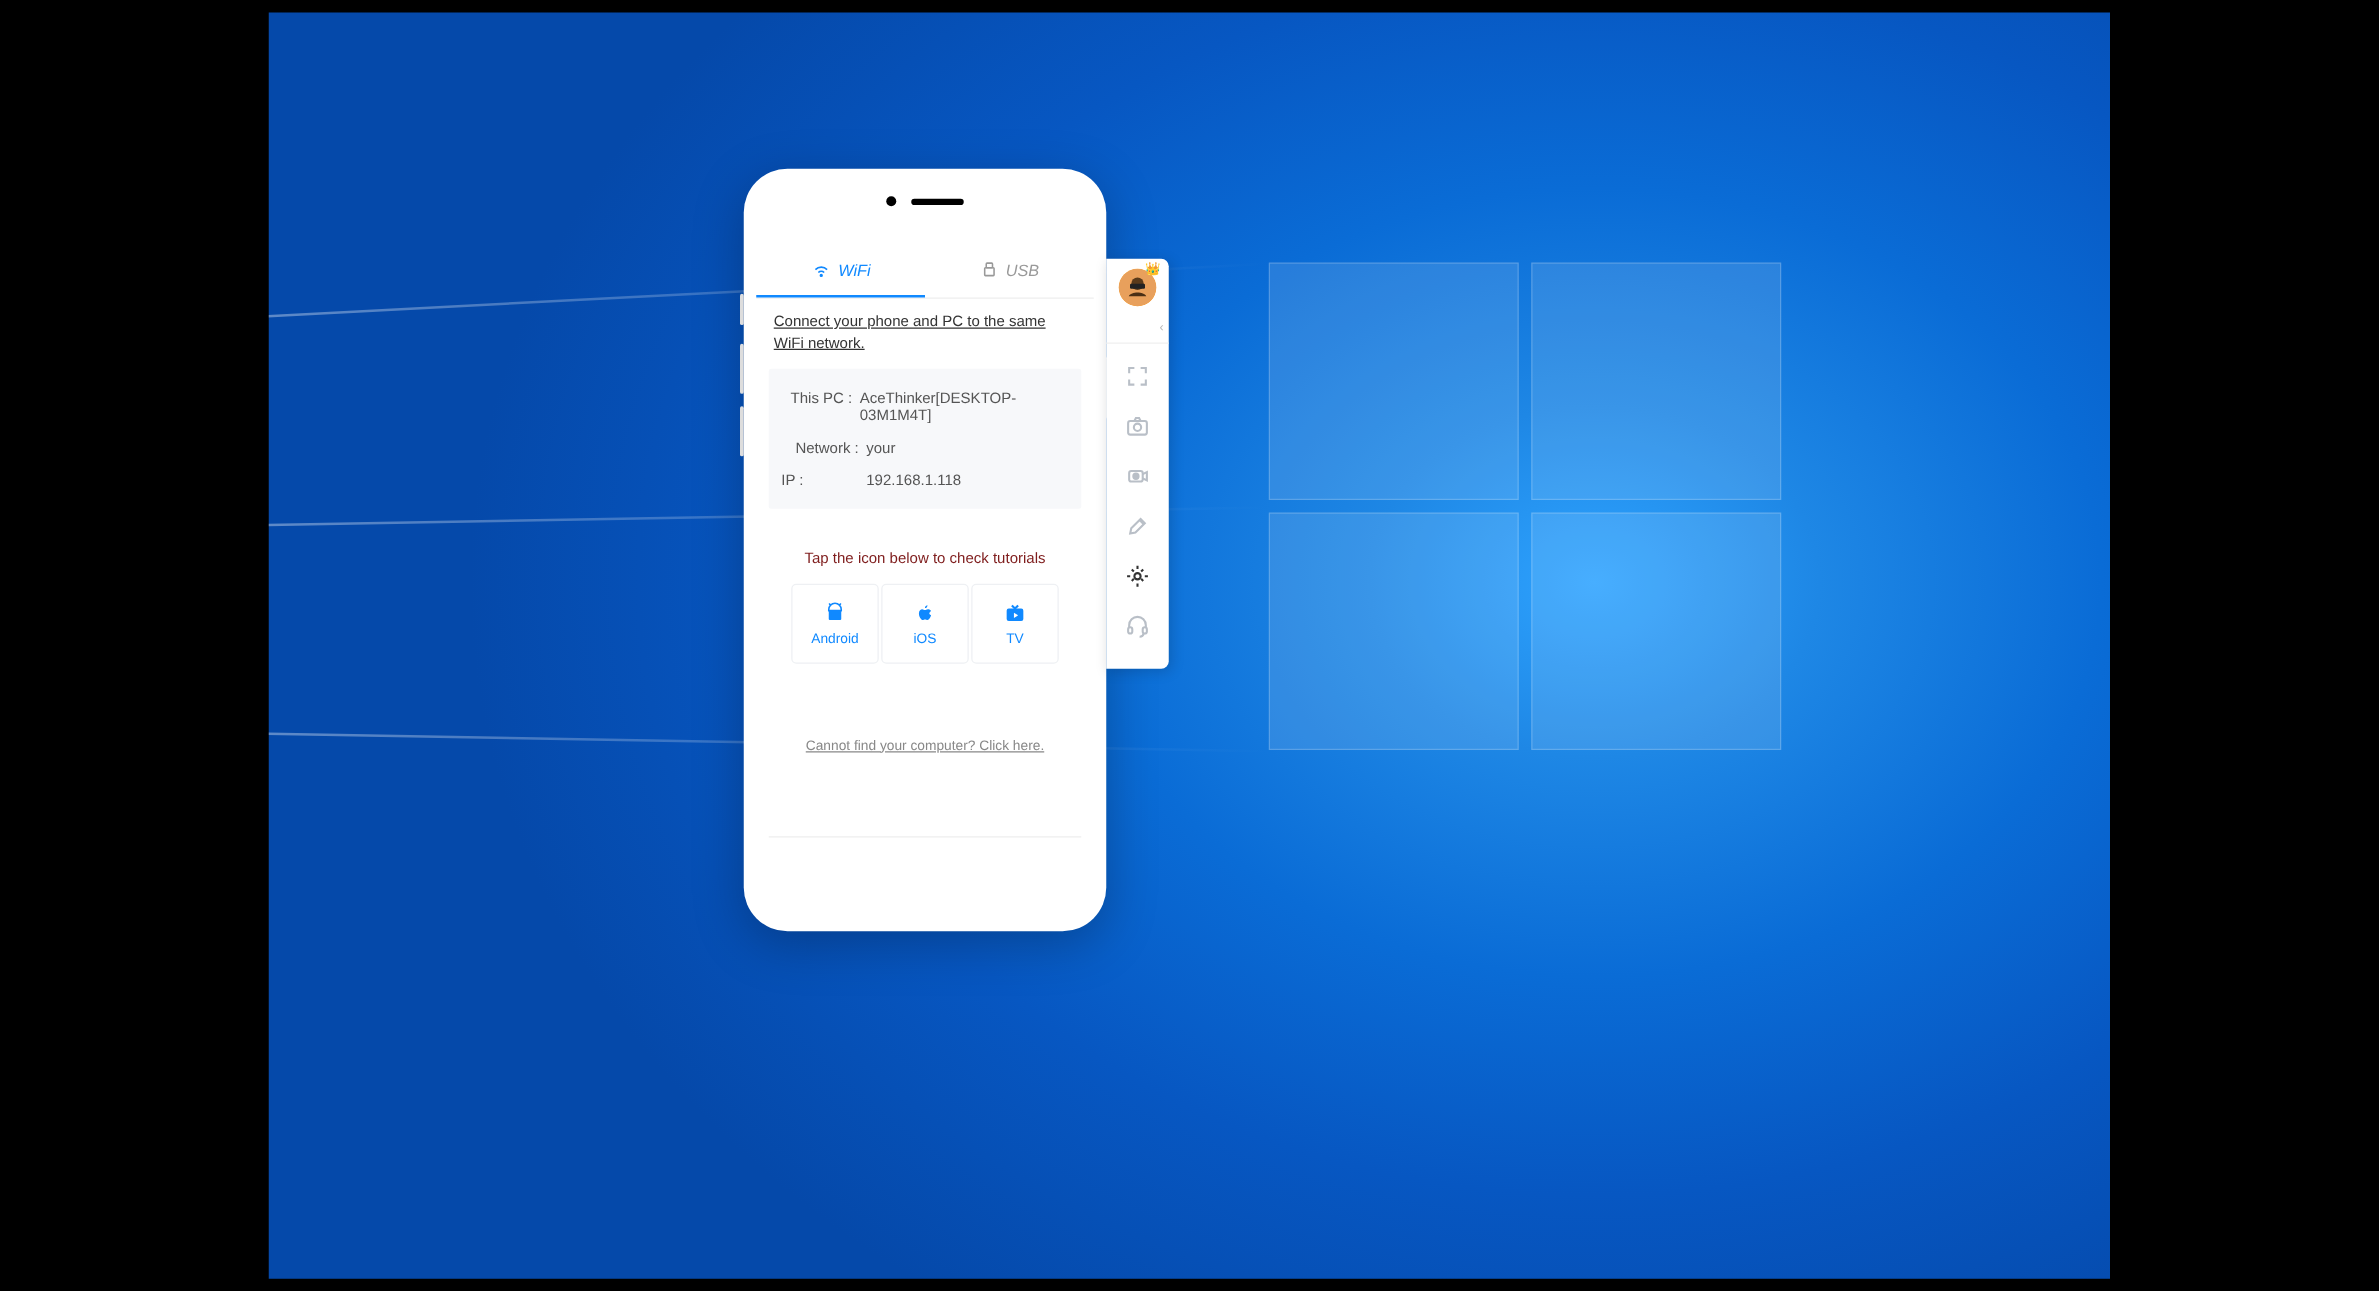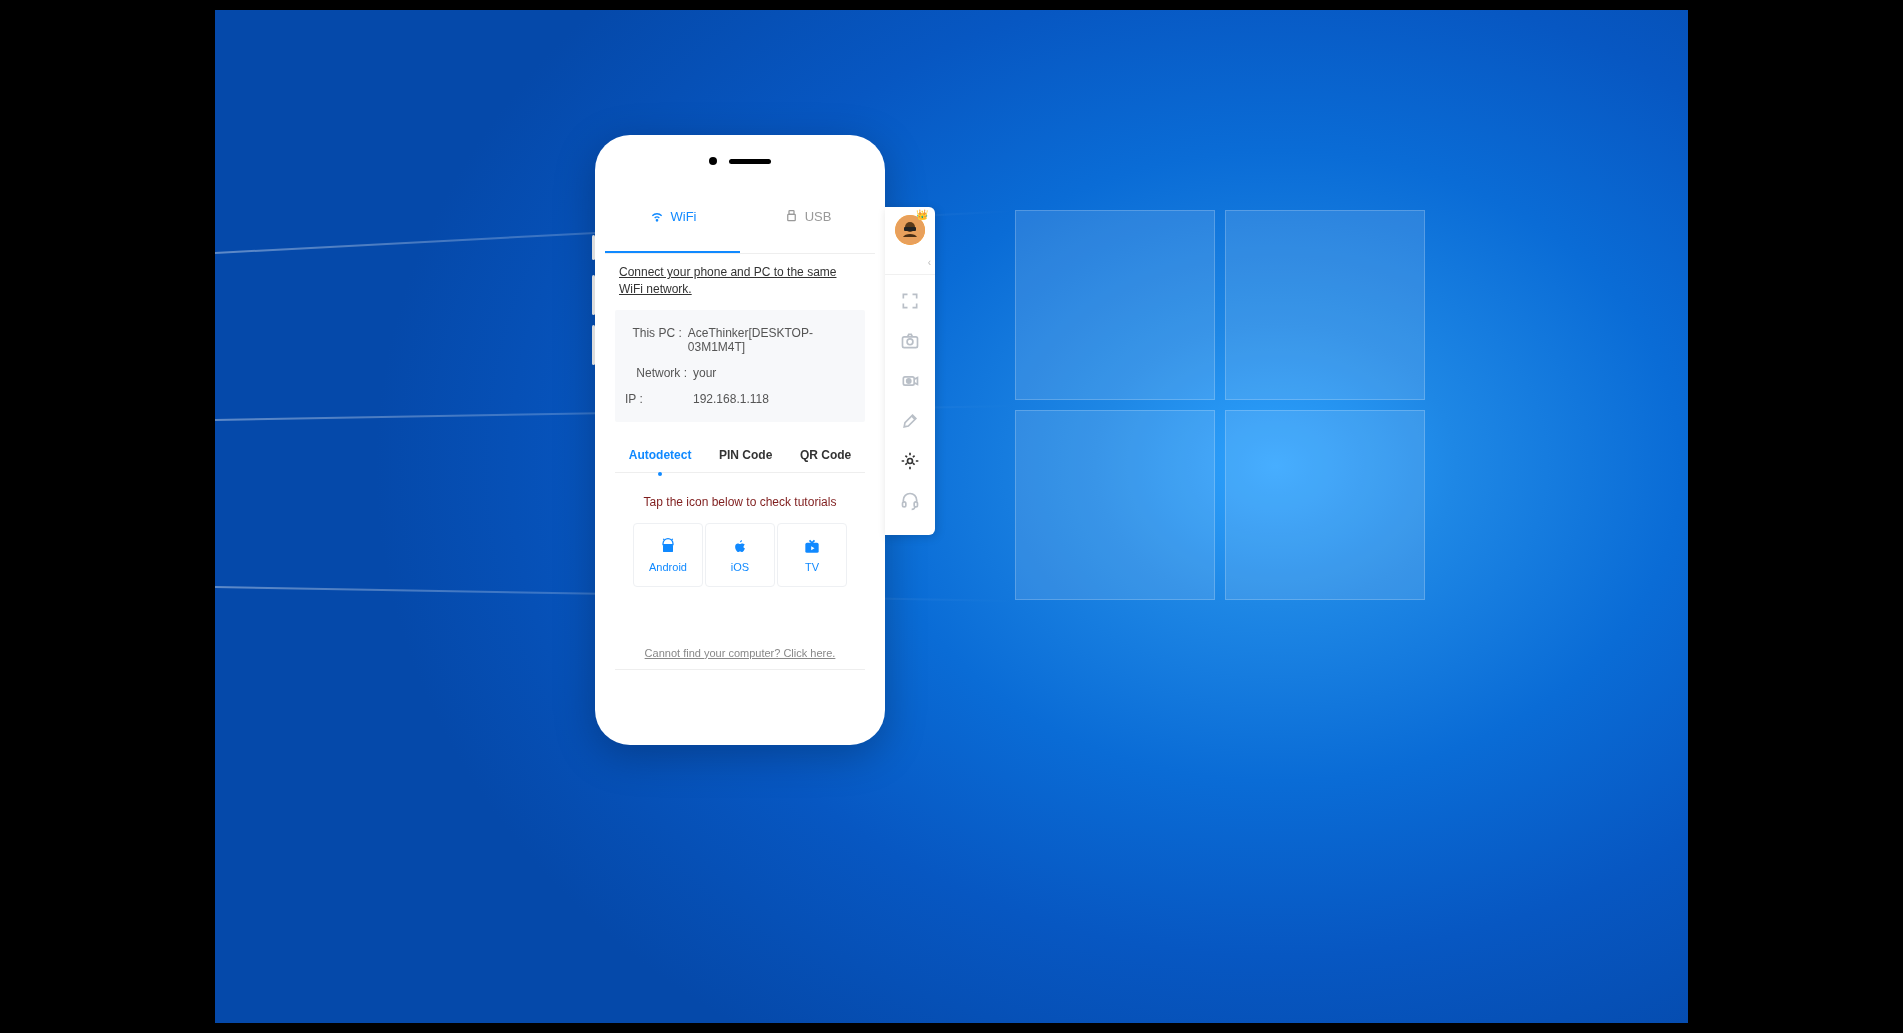--- a/index.html
+++ b/index.html
@@ -77,29 +77,30 @@
   background: #fff;
   display: flex;
   flex-direction: column;
 }
 
 
 .conn-tabs { display: flex; border-bottom: 1px solid #eee; }
 .conn-tab {
   flex: 1;
   text-align: right;
-  padding: 12px 0 25px;
+  padding: 12px 0 10px;
   font-size: 13px;
   color: #999;
   display: flex;
   align-items: center;
   justify-content: center;
   gap: 6px;
   cursor: pointer;
   border-bottom: 2px solid transparent;
+  font-style: italic;
 }
 .conn-tab.active { color: #1089ff; border-bottom-color: #1089ff; }
 
 .instruction { padding: 10px 14px 8px; font-size: 12px; color: #333; line-height: 1.4; text-decoration: underline; }
 
 .info-box {
   margin: 4px 10px 10px;
   background: #f7f8fa;
   border-radius: 2px;
   padding: 10px 10px;
@@ -234,25 +235,20 @@
         <div class="info-row">
           <div class="info-label">Network :</div>
           <div class="info-val">your</div>
         </div>
         <div class="info-row">
           <div class="info-label ip" style="width:62px;text-align:left;">IP :</div>
           <div class="info-val">192.168.1.118</div>
         </div>
       </div>
 
-      <div class="detect-tabs">
-        <div class="detect-tab active">Autodetect</div>
-        <div class="detect-tab">PIN Code</div>
-        <div class="detect-tab">QR Code</div>
-      </div>
 
       <div class="tutorial-hint">Tap the icon below to check tutorials</div>
 
       <div class="platform-row">
         <div class="platform-card">
           <div class="platform-icon">
             <svg viewBox="0 0 24 24" width="20" height="20" fill="#1089ff">
                 <path d="M6 8a6 6 0 0 1 12 0v1H6zM7.5 4l-1-2m10 2 1-2" stroke="#1089ff" stroke-width="1.5" fill="none"></path>
                 <rect x="6" y="9" width="12" height="9" rx="1"></rect>
                 <circle cx="9" cy="6" r="0.8" fill="#fff"></circle>

